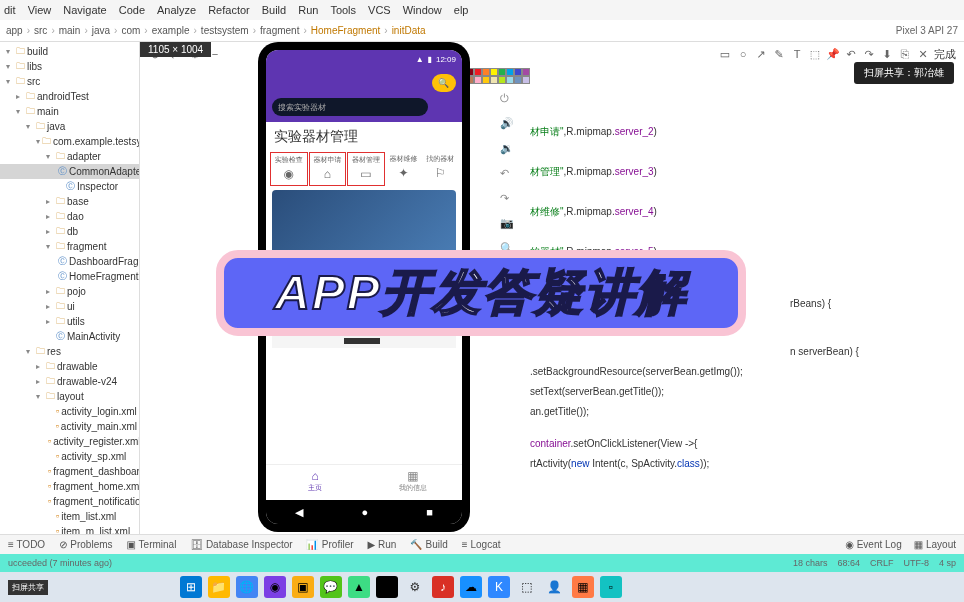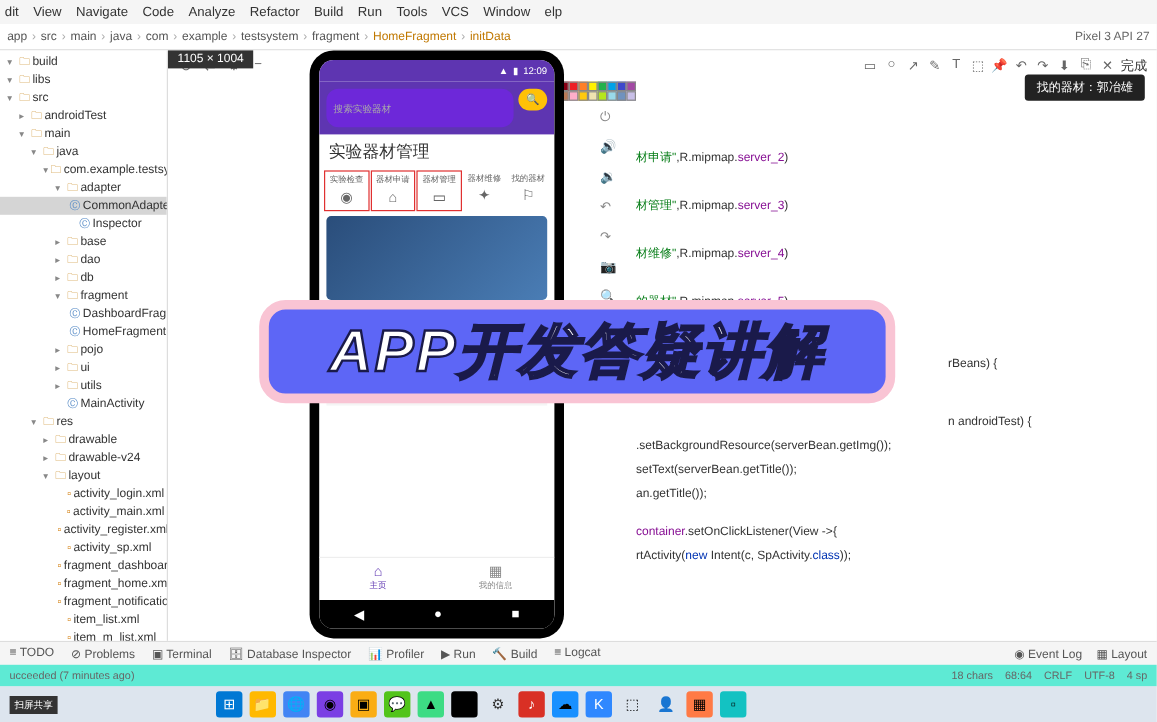--- a/index.html
+++ b/index.html
@@ -51,21 +51,21 @@
 
 .paint-toolbar { position: absolute; top: 26px; left: 290px; display: flex; align-items: center; gap: 4px; }
 .color-palette { display: grid; grid-template-columns: repeat(10, 8px); grid-template-rows: repeat(2, 8px); gap: 0; }
 .color-sw { width: 8px; height: 8px; border: 0.5px solid #888; }
 
 
 .phone { position: absolute; top: 0; left: 118px; width: 212px; height: 490px; background: #000; border-radius: 20px; padding: 8px; z-index: 3; }
 .phone-screen { width: 100%; height: 100%; background: #fff; border-radius: 12px; overflow: hidden; display: flex; flex-direction: column; }
 .phone-status { height: 18px; background: #5e35b1; color: #fff; display: flex; justify-content: flex-end; align-items: center; padding: 0 6px; font-size: 8px; gap: 4px; }
 .phone-header { background: #5e35b1; padding: 6px; display: flex; gap: 4px; }
-.search-box { flex: 1; background: #6d28d9; border-radius: 10px; height: 32px; display: flex; align-items: center; padding: 0 6px; color: #aaa; font-size: 8px; }
+.search-box { flex: 1; background: #0f172a; border-radius: 10px; height: 18px; display: flex; align-items: center; padding: 0 6px; color: #aaa; font-size: 8px; margin-top: 24px; }
 .search-btn { width: 24px; height: 18px; background: #ffc107; border-radius: 10px; display: flex; align-items: center; justify-content: center; font-size: 9px; }
 .phone-title { padding: 6px 8px; font-size: 14px; color: #333; }
 .phone-tabs { display: flex; padding: 0 4px; gap: 1px; }
 .phone-tab { flex: 1; text-align: center; font-size: 7px; color: #666; padding: 2px; }
 .phone-tab.boxed { border: 1.5px solid #e03030; }
 .phone-tab .ticon { height: 18px; display: flex; align-items: center; justify-content: center; font-size: 12px; }
 .phone-img { height: 70px; margin: 4px 6px; background: linear-gradient(135deg, #2a4d7a, #4a7db5); border-radius: 4px; }
 .phone-btn { margin: 4px auto; width: 70px; height: 16px; background: #ff9800; border-radius: 8px; }
 .phone-img2 { height: 56px; margin: 4px 6px; background: #f5f5f5; display: flex; align-items: center; justify-content: center; padding: 4px; }
 .microscope { width: 60px; height: 48px; position: relative; }
@@ -436,30 +436,30 @@
       <div class="code-line"><span class="cstr">材申请"</span><span>,R.mipmap.</span><span class="cfield">server_2</span><span>)</span></div>
       <div style="height:20px"></div>
       <div class="code-line"><span class="cstr">材管理"</span><span>,R.mipmap.</span><span class="cfield">server_3</span><span>)</span></div>
       <div style="height:20px"></div>
       <div class="code-line"><span class="cstr">材维修"</span><span>,R.mipmap.</span><span class="cfield">server_4</span><span>)</span></div>
       <div style="height:20px"></div>
       <div class="code-line"><span class="cstr">的器材"</span><span>,R.mipmap.</span><span class="cfield">server_5</span><span>)</span></div>
       <div style="height:32px"></div>
       <div class="code-line" style="padding-left:260px"><span>rBeans) {</span></div>
       <div style="height:28px"></div>
-      <div class="code-line" style="padding-left:260px"><span>n androidTest) {</span></div>
+      <div class="code-line" style="padding-left:260px"><span>n serverBean) {</span></div>
       <div class="code-line"><span>.setBackgroundResource(serverBean.getImg());</span></div>
       <div class="code-line"><span>setText(serverBean.getTitle());</span></div>
       <div class="code-line"><span>an.getTitle());</span></div>
       <div style="height:12px"></div>
       <div class="code-line"><span class="cfield">container</span><span>.setOnClickListener(View -&gt;{</span></div>
       <div class="code-line"><span>rtActivity(</span><span class="ckw">new </span><span>Intent(c, SpActivity.</span><span class="ckw">class</span><span>));</span></div>
     </div>
 
-    <div class="speaking">找的器材：郭冶雄</div>
+    <div class="speaking">扫屏共享：郭冶雄</div>
   </div>
 </div>
 
 <div class="banner">
   <div class="banner-text">APP开发答疑讲解</div>
 </div>
 
 <div class="bottom-tabs">
   <span>≡ TODO</span>
   <span>⊘ <span>Problems</span></span>

